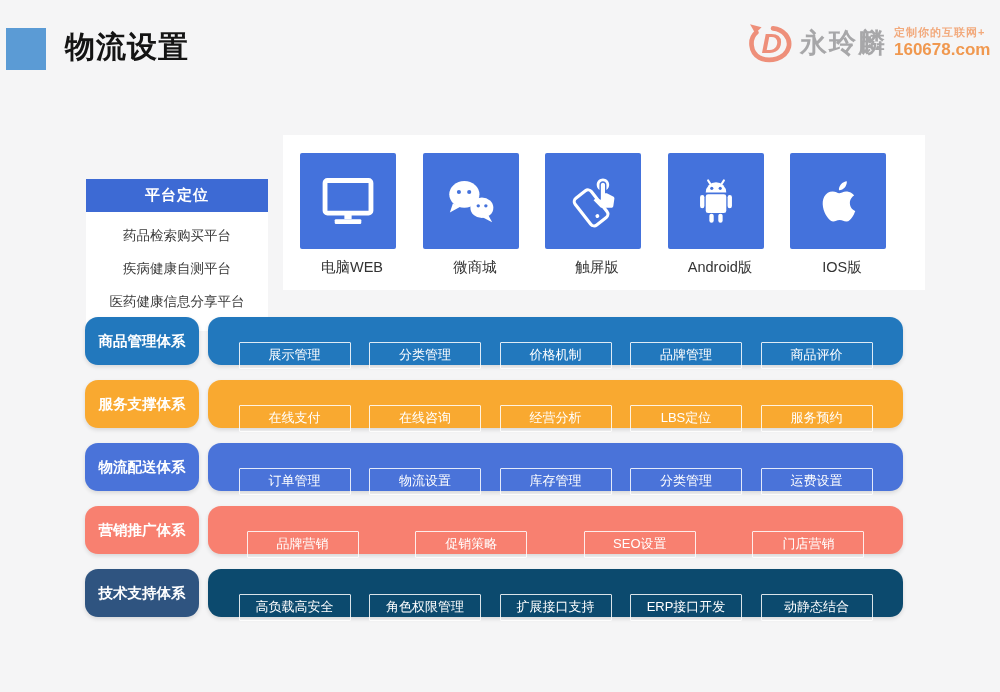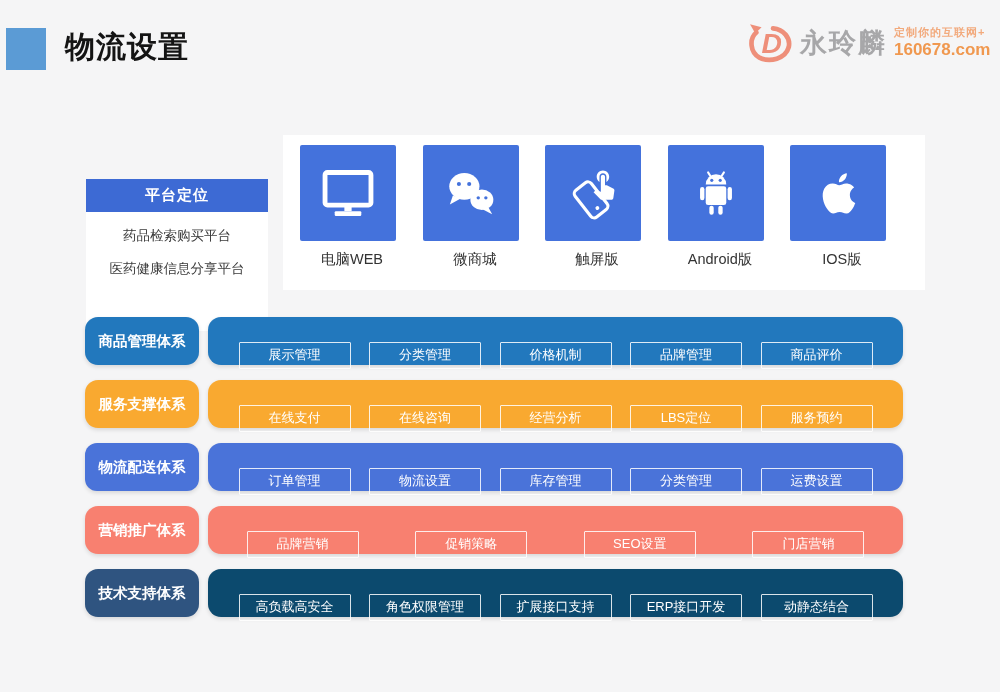--- a/index.html
+++ b/index.html
@@ -24,21 +24,21 @@
 
   
   .positioning { position:absolute; left:86px; top:138px; width:182px; height:152px; background:#ffffff;margin-top:41px; }
   .pos-header { height:33px; display:flex; align-items:center; justify-content:center;
                 color:#fff; font-size:15px; font-weight:700; letter-spacing:1px; }
   .pos-body { padding-top:7px; }
   .pos-item { height:33px; line-height:33px; text-align:center; font-size:13.5px; color:#3a3a3a; }
 
   
   .platforms-panel { position:absolute; left:283px; top:135px; width:642px; height:155px; background:#ffffff; }
-  .tile-wrap { position:absolute; top:10px; width:104px; }
+  .tile-wrap { position:absolute; top:18px; width:104px; }
   .tile { width:96px; height:96px; border-radius:2px; display:flex; align-items:center; justify-content:center; }
   .tile svg { width:58px; height:58px; }
   .tile-label { margin-top:9px; text-align:center; font-size:14.5px; color:#333; }
   .dot { fill:var(--tile-blue,#4472dc); }
 
   
   .sys-row { position:absolute; left:85px; width:818px; height:48px; }
   .sys-label { position:absolute; left:0; top:0; width:114px; height:48px; border-radius:13px;
                display:flex; align-items:center; justify-content:center;
                color:#fff; font-size:14.5px; font-weight:700;
@@ -68,20 +68,21 @@
     <span class="logo-col">
       <span class="logo-tagline" style="color: rgb(242, 170, 125);">定制你的互联网+</span>
       <span class="logo-domain" style="color: rgb(240, 152, 79);">160678.com</span>
     </span>
   </div>
 
   <section class="positioning">
     <div class="pos-header" style="background-color: rgb(61, 106, 212);">平台定位</div>
     <div class="pos-body">
       <div class="pos-item">药品检索购买平台</div>
+      <div class="pos-item">疾病健康自测平台</div>
       <div class="pos-item">医药健康信息分享平台</div>
     </div>
   </section>
 
   <section class="platforms-panel">
 
     <div class="tile-wrap" style="left:17px">
       <div class="tile" style="background-color: rgb(68, 114, 220);">
         <svg viewBox="0 0 48 48">
           <rect x="5" y="7" width="38" height="27" rx="2" fill="none" stroke="#fff" stroke-width="4"></rect>
@@ -170,21 +171,21 @@
     <div class="sys-bar" style="background-color: rgb(249, 169, 48);">
       <div class="chip">在线支付</div>
       <div class="chip">在线咨询</div>
       <div class="chip">经营分析</div>
       <div class="chip">LBS定位</div>
       <div class="chip">服务预约</div>
     </div>
   </section>
 
   <section class="sys-row" style="top:443px">
-    <div class="sys-label" style="background-color: rgb(74, 115, 217); border-radius: 12px;">物流配送体系</div>
+    <div class="sys-label" style="background-color: rgb(74, 115, 217);">物流配送体系</div>
     <div class="sys-bar" style="background-color: rgb(74, 115, 217);">
       <div class="chip">订单管理</div>
       <div class="chip">物流设置</div>
       <div class="chip">库存管理</div>
       <div class="chip">分类管理</div>
       <div class="chip">运费设置</div>
     </div>
   </section>
 
   <section class="sys-row" style="top:506px">

